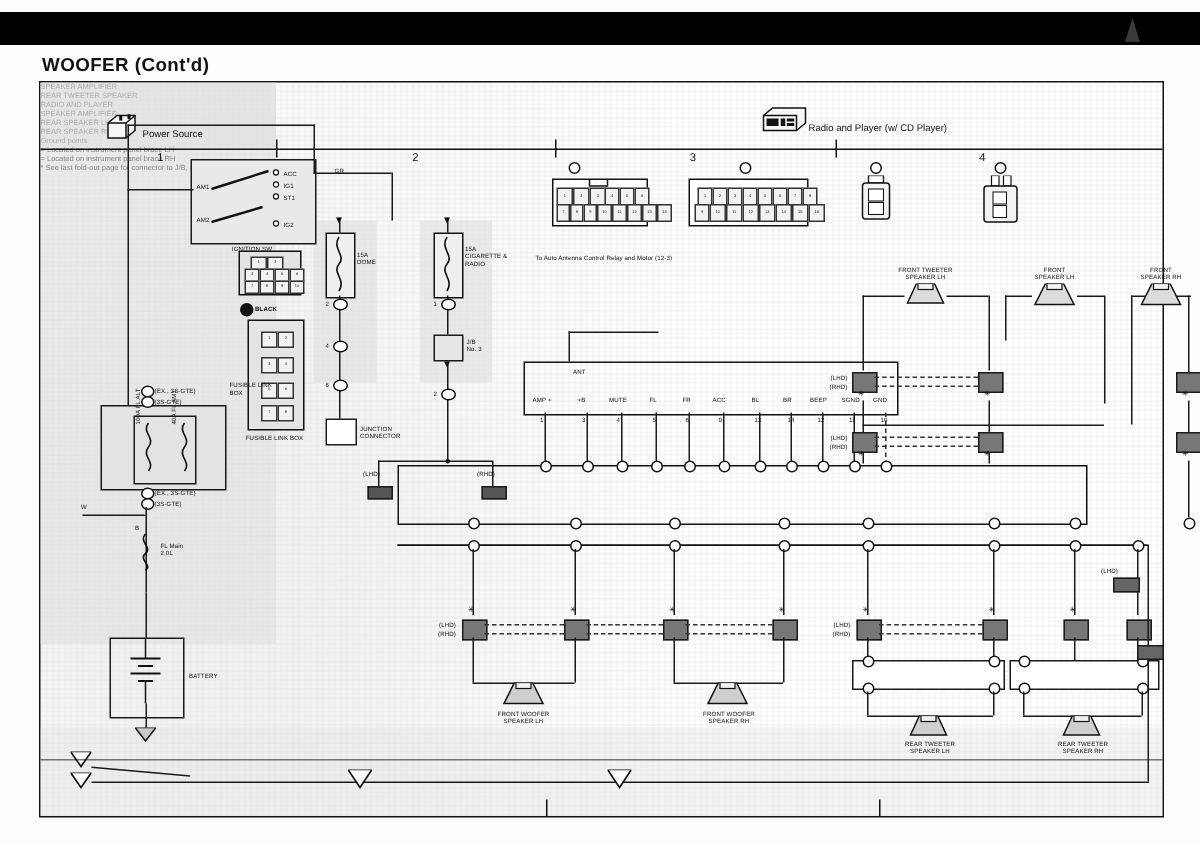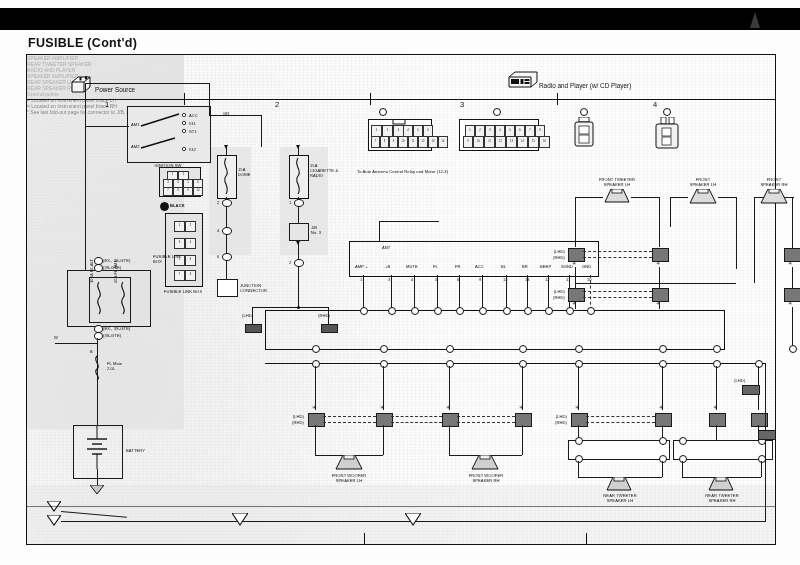--- a/index.html
+++ b/index.html
@@ -70,21 +70,21 @@
 </style>
 </head>
 <body>
 
 <div id="page">
 
   <div class="blackbar">
     <div class="nick"></div>
   </div>
 
-  <div id="title">FUSIBLE  (Cont'd)</div>
+  <div id="title">WOOFER  (Cont'd)</div>
 
   <div id="frame">
     <div class="grain"></div>
 
     <div class="shade-band" style="left:0;top:0;width:157px;height:44px;"></div>
     <div class="shade-band" style="left:0;top:44px;width:157px;height:330px;opacity:.55;"></div>
     <div class="shade-band" style="left:182px;top:92px;width:42px;height:108px;opacity:.62;"></div>
     <div class="shade-band" style="left:253px;top:92px;width:48px;height:108px;opacity:.62;"></div>
     <div class="shade-band" style="left:0;top:430px;width:748px;height:59px;opacity:.34;"></div>
 

